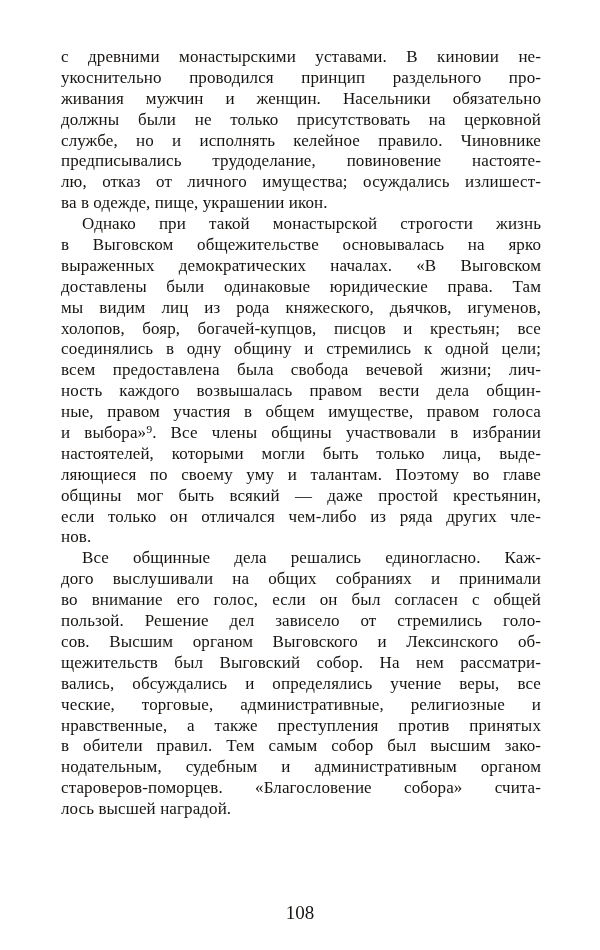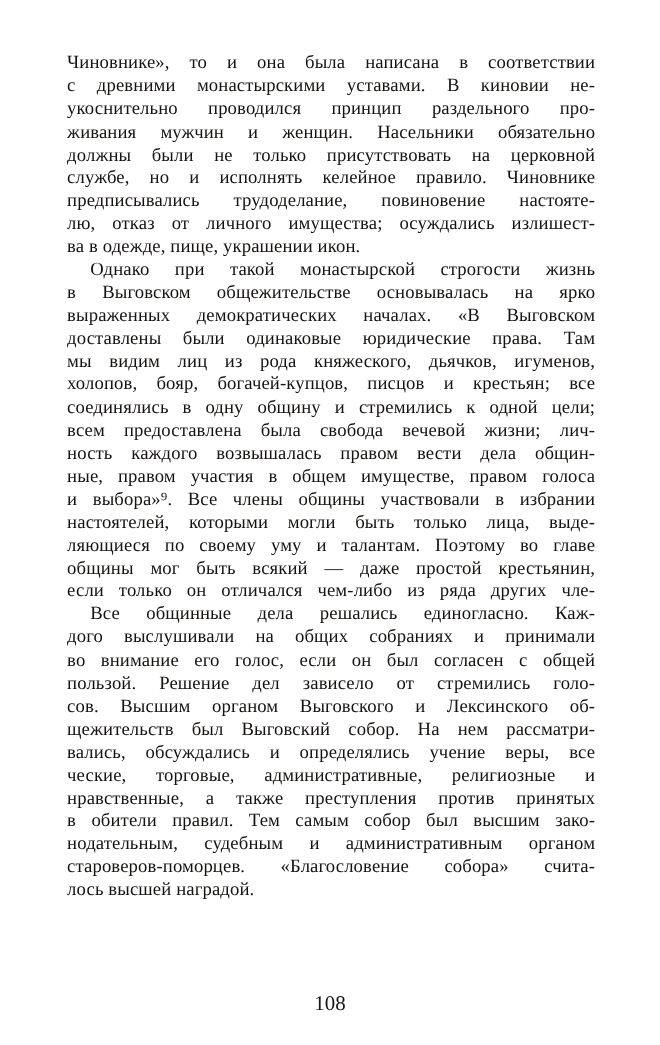--- a/index.html
+++ b/index.html
@@ -46,21 +46,20 @@
     font-size: 19px;
     color: #161310;
   }
 </style>
 </head>
 <body>
 
 <div class="book-page">
   <div class="text-block">
       <div class="para">
-        <div class="line">Чиновнике», то и она была написана в соответствии</div>
         <div class="line">с древними монастырскими уставами. В киновии не-</div>
         <div class="line">укоснительно проводился принцип раздельного про-</div>
         <div class="line">живания мужчин и женщин. Насельники обязательно</div>
         <div class="line">должны были не только присутствовать на церковной</div>
         <div class="line">службе, но и исполнять келейное правило. Чиновнике</div>
         <div class="line">предписывались трудоделание, повиновение настояте-</div>
         <div class="line">лю, отказ от личного имущества; осуждались излишест-</div>
         <div class="line last">ва в одежде, пище, украшении икон.</div>
       </div>
       <div class="para indent">
@@ -72,20 +71,21 @@
         <div class="line">холопов, бояр, богачей-купцов, писцов и крестьян; все</div>
         <div class="line">соединялись в одну общину и стремились к одной цели;</div>
         <div class="line">всем предоставлена была свобода вечевой жизни; лич-</div>
         <div class="line">ность каждого возвышалась правом вести дела общин-</div>
         <div class="line">ные, правом участия в общем имуществе, правом голоса</div>
         <div class="line">и выбора»⁹. Все члены общины участвовали в избрании</div>
         <div class="line">настоятелей, которыми могли быть только лица, выде-</div>
         <div class="line">ляющиеся по своему уму и талантам. Поэтому во главе</div>
         <div class="line">общины мог быть всякий — даже простой крестьянин,</div>
         <div class="line">если только он отличался чем-либо из ряда других чле-</div>
+        <div class="line last">нов.</div>
       </div>
       <div class="para indent">
         <div class="line">Все общинные дела решались единогласно. Каж-</div>
         <div class="line">дого выслушивали на общих собраниях и принимали</div>
         <div class="line">во внимание его голос, если он был согласен с общей</div>
         <div class="line">пользой. Решение дел зависело от стремились голо-</div>
         <div class="line">сов. Высшим органом Выговского и Лексинского об-</div>
         <div class="line">щежительств был Выговский собор. На нем рассматри-</div>
         <div class="line">вались, обсуждались и определялись учение веры, все</div>
         <div class="line">ческие, торговые, административные, религиозные и</div>

